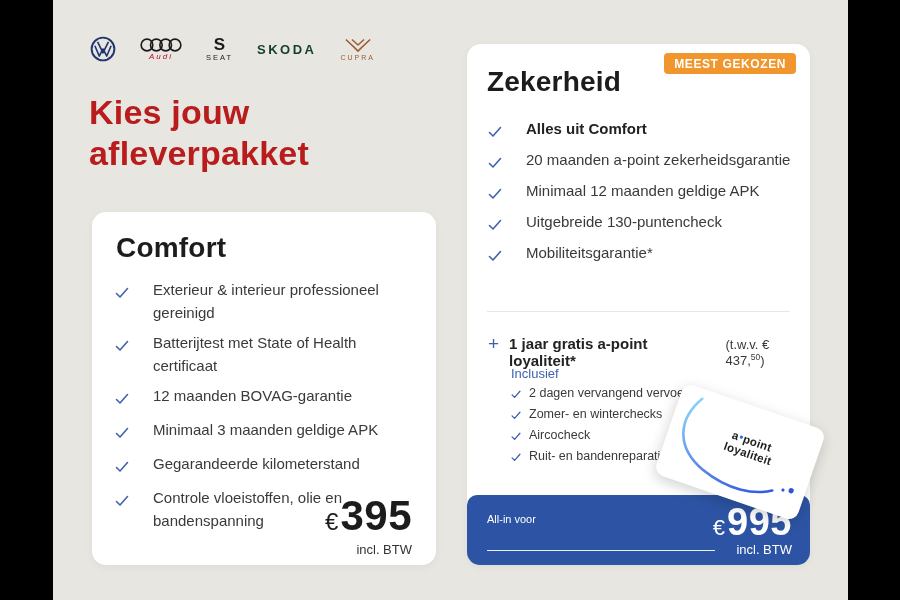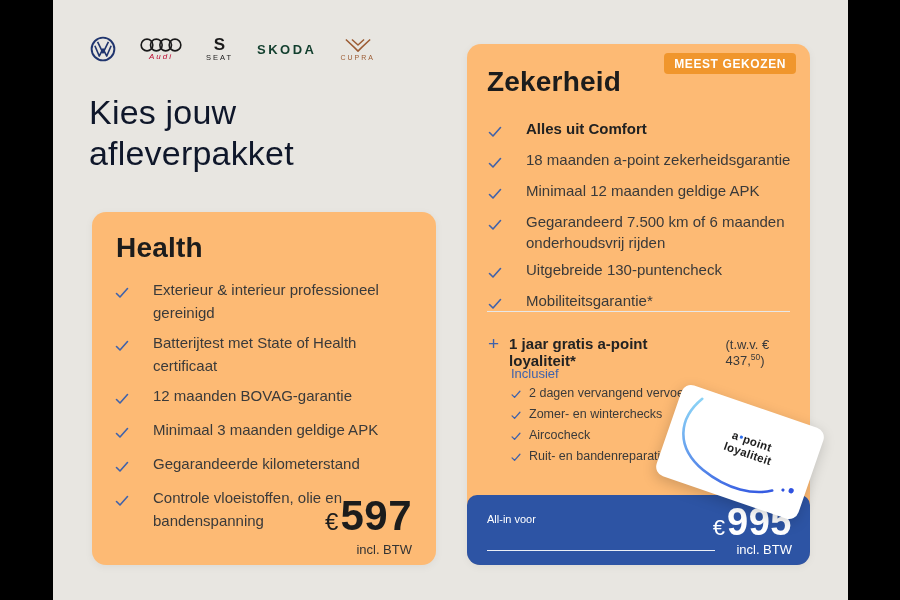--- a/index.html
+++ b/index.html
@@ -17,24 +17,24 @@
   .brand { display:flex; flex-direction:column; align-items:center; gap:1px; }
   .brand .word { font-weight:normal; letter-spacing:2px; }
   .audi-word { color:#bb0a30; font-size:8px; font-style:italic; font-weight:bold; letter-spacing:0; margin-top:-1px; }
   .seat-glyph { font-size:17px; font-weight:900; color:#1a1a1a; line-height:15px; }
   .seat-word { font-size:7.5px; color:#1a1a1a; }
   .skoda-word { font-size:13px; font-weight:800; color:#123f2e; letter-spacing:2.5px; }
   .cupra-word { font-size:7px; color:#9c5c34; }
 
   
   .heading { position:absolute; left:36px; top:92px; width:290px; font-size:34px; line-height:1.2;
-             font-weight:400; color:#0f172a; letter-spacing:0.2px; }
-
-  
-  .card { position:absolute; background:#fdba74; border-radius:14px; box-shadow:0 2px 8px rgba(0,0,0,0.05); }
+             font-weight:700; color:#b91c1c; letter-spacing:0.2px; }
+
+  
+  .card { position:absolute; background:#ffffff; border-radius:14px; box-shadow:0 2px 8px rgba(0,0,0,0.05); }
   .card-comfort { left:39px; top:212px; width:344px; height:353px; }
   .card-zekerheid { left:414px; top:44px; width:343px; height:521px; }
 
   .card-title { position:absolute; font-size:28px; font-weight:bold; color:#1c1c1c; letter-spacing:0.2px; }
   .card-comfort .card-title { left:24px; top:20px; }
   .card-zekerheid .card-title { left:20px; top:22px; }
 
   .badge { position:absolute; top:9px; right:14px; background:#f0962d; color:#fff; font-size:12px;
            font-weight:bold; letter-spacing:0.6px; padding:4px 10px 3px; border-radius:4px; }
 
@@ -125,21 +125,21 @@
         <path d="M4 3 L22 20 M56 3 L38 20 M22 20 L30 28 L38 20" stroke="#9c5c34" stroke-width="3.2" fill="none" stroke-linejoin="round"></path>
         <path d="M17 3 L30 15 L43 3" stroke="#9c5c34" stroke-width="3.2" fill="none" stroke-linejoin="round"></path>
       </svg>
       <span class="word cupra-word">CUPRA</span>
     </div>
   </div>
 
   <h1 class="heading">Kies jouw afleverpakket</h1>
 
   <div class="card card-comfort">
-    <div class="card-title">Health</div>
+    <div class="card-title">Comfort</div>
     <ul class="checklist">
       <li>
         <span class="chk"><svg width="14" height="12" viewBox="0 0 14 12">
               <path d="M1.5 6.5 L5 10 L12.5 1.5" fill="none" stroke="#3f62ab" stroke-width="1.6" stroke-linecap="round" stroke-linejoin="round"></path>
             </svg></span>
         <span class="txt">Exterieur &amp; interieur professioneel gereinigd</span>
       </li>
       <li>
         <span class="chk"><svg width="14" height="12" viewBox="0 0 14 12">
               <path d="M1.5 6.5 L5 10 L12.5 1.5" fill="none" stroke="#3f62ab" stroke-width="1.6" stroke-linecap="round" stroke-linejoin="round"></path>
@@ -167,53 +167,47 @@
       <li>
         <span class="chk"><svg width="14" height="12" viewBox="0 0 14 12">
               <path d="M1.5 6.5 L5 10 L12.5 1.5" fill="none" stroke="#3f62ab" stroke-width="1.6" stroke-linecap="round" stroke-linejoin="round"></path>
             </svg></span>
         <span class="txt">Controle vloeistoffen, olie en bandenspanning</span>
       </li>
     </ul>
     <div class="comfort-price-block">
       <div class="price">
         <span class="cur">€</span>
-          <span class="amt">597</span>
+          <span class="amt">395</span>
       </div>
       <div class="price-note">incl. BTW</div>
     </div>
   </div>
 
   <div class="card card-zekerheid">
     <div class="badge">MEEST GEKOZEN</div>
     <div class="card-title">Zekerheid</div>
     <ul class="checklist">
       <li class="bold">
         <span class="chk"><svg width="14" height="12" viewBox="0 0 14 12">
               <path d="M1.5 6.5 L5 10 L12.5 1.5" fill="none" stroke="#3f62ab" stroke-width="1.6" stroke-linecap="round" stroke-linejoin="round"></path>
             </svg></span>
         <span class="txt">Alles uit Comfort</span>
       </li>
       <li>
         <span class="chk"><svg width="14" height="12" viewBox="0 0 14 12">
               <path d="M1.5 6.5 L5 10 L12.5 1.5" fill="none" stroke="#3f62ab" stroke-width="1.6" stroke-linecap="round" stroke-linejoin="round"></path>
             </svg></span>
-        <span class="txt">18 maanden a-point zekerheidsgarantie</span>
+        <span class="txt">20 maanden a-point zekerheidsgarantie</span>
       </li>
       <li>
         <span class="chk"><svg width="14" height="12" viewBox="0 0 14 12">
               <path d="M1.5 6.5 L5 10 L12.5 1.5" fill="none" stroke="#3f62ab" stroke-width="1.6" stroke-linecap="round" stroke-linejoin="round"></path>
             </svg></span>
         <span class="txt">Minimaal 12 maanden geldige APK</span>
-      </li>
-      <li>
-        <span class="chk"><svg width="14" height="12" viewBox="0 0 14 12">
-              <path d="M1.5 6.5 L5 10 L12.5 1.5" fill="none" stroke="#3f62ab" stroke-width="1.6" stroke-linecap="round" stroke-linejoin="round"></path>
-            </svg></span>
-        <span class="txt">Gegarandeerd 7.500 km of 6 maanden onderhoudsvrij rijden</span>
       </li>
       <li>
         <span class="chk"><svg width="14" height="12" viewBox="0 0 14 12">
               <path d="M1.5 6.5 L5 10 L12.5 1.5" fill="none" stroke="#3f62ab" stroke-width="1.6" stroke-linecap="round" stroke-linejoin="round"></path>
             </svg></span>
         <span class="txt">Uitgebreide 130-puntencheck</span>
       </li>
       <li>
         <span class="chk"><svg width="14" height="12" viewBox="0 0 14 12">
               <path d="M1.5 6.5 L5 10 L12.5 1.5" fill="none" stroke="#3f62ab" stroke-width="1.6" stroke-linecap="round" stroke-linejoin="round"></path>

